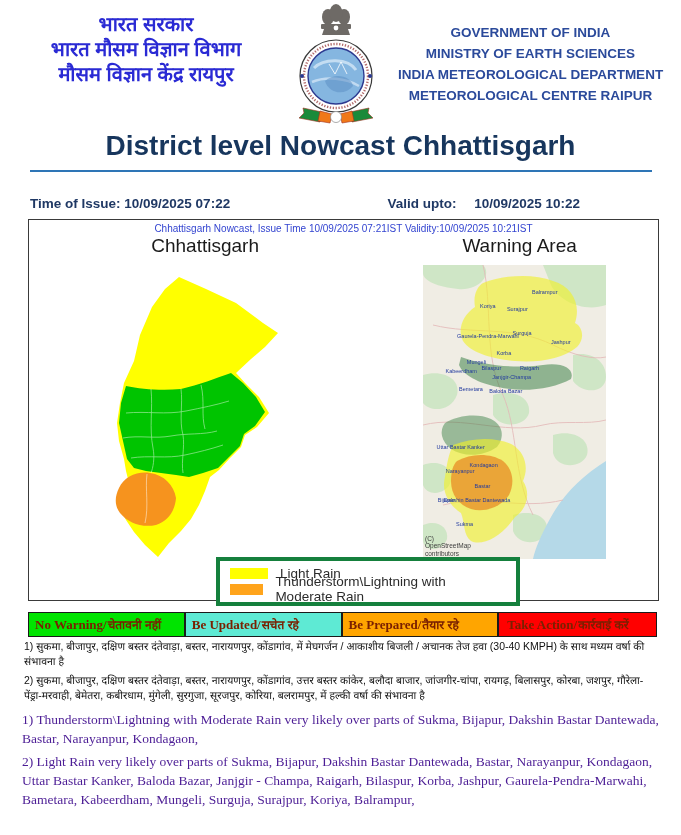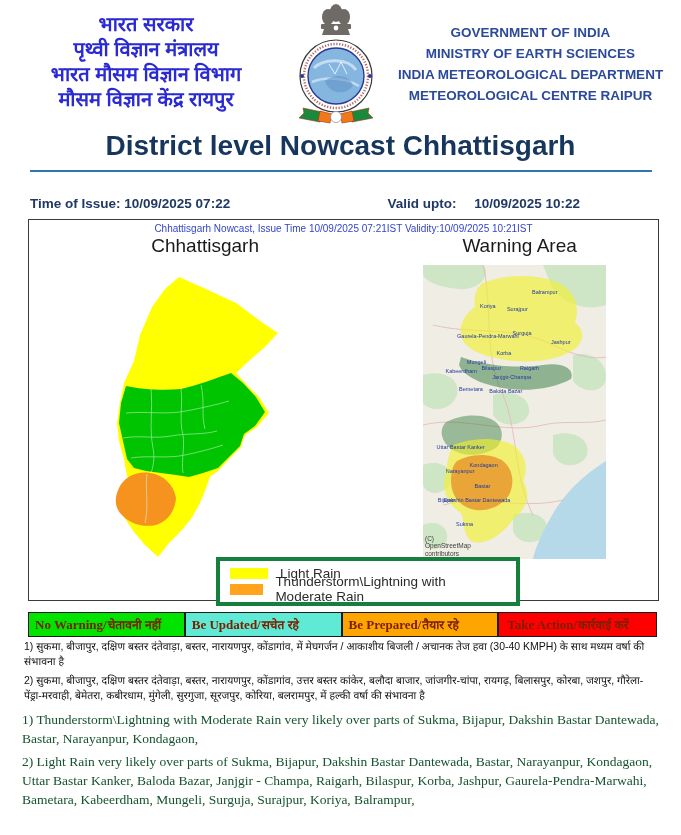--- a/index.html
+++ b/index.html
@@ -52,33 +52,32 @@
   .warn-scale{position:absolute;top:612px;left:28px;width:629px;height:25px;display:flex;}
   .ws-cell{flex:1;border:1px solid #1a1a1a;border-left-width:1px;display:flex;
            align-items:center;padding-left:6px;box-sizing:border-box;}
   .ws-cell+.ws-cell{border-left:1px solid #1a1a1a;}
   .ws-en{font-family:"Liberation Serif",serif;font-size:13px;font-weight:bold;color:#7a2000;}
   .ws-hi{font-size:12px;font-weight:bold;color:#7a2000;margin-left:1px;}
 
   
   .hindi-notes{position:absolute;top:639px;left:24px;width:636px;color:#101010;}
   .hindi-notes p{margin:0 0 5px 0;font-size:10.5px;line-height:14.5px;}
-  .english-notes{position:absolute;top:710px;left:22px;width:638px;color:#14532d;
+  .english-notes{position:absolute;top:710px;left:22px;width:638px;color:#4c1d95;
                  font-family:"Liberation Serif",serif;}
   .english-notes p{margin:0 0 4px 0;font-size:13.5px;line-height:19px;}
 </style>
 </head>
 <body>
 
 <div class="page">
 
   <header class="masthead">
     <div class="mast-left">
       <div>भारत सरकार</div>
-      <div>पृथ्वी विज्ञान मंत्रालय</div>
       <div>भारत मौसम विज्ञान विभाग</div>
       <div>मौसम विज्ञान केंद्र रायपुर</div>
     </div>
     <div class="mast-logo">
       <svg width="82" height="120" viewBox="0 0 82 120">
 
         <g fill="#6e6a66">
           <ellipse cx="33" cy="13" rx="6" ry="8"></ellipse>
           <ellipse cx="49" cy="13" rx="6" ry="8"></ellipse>
           <ellipse cx="41" cy="9" rx="6.5" ry="9"></ellipse>

